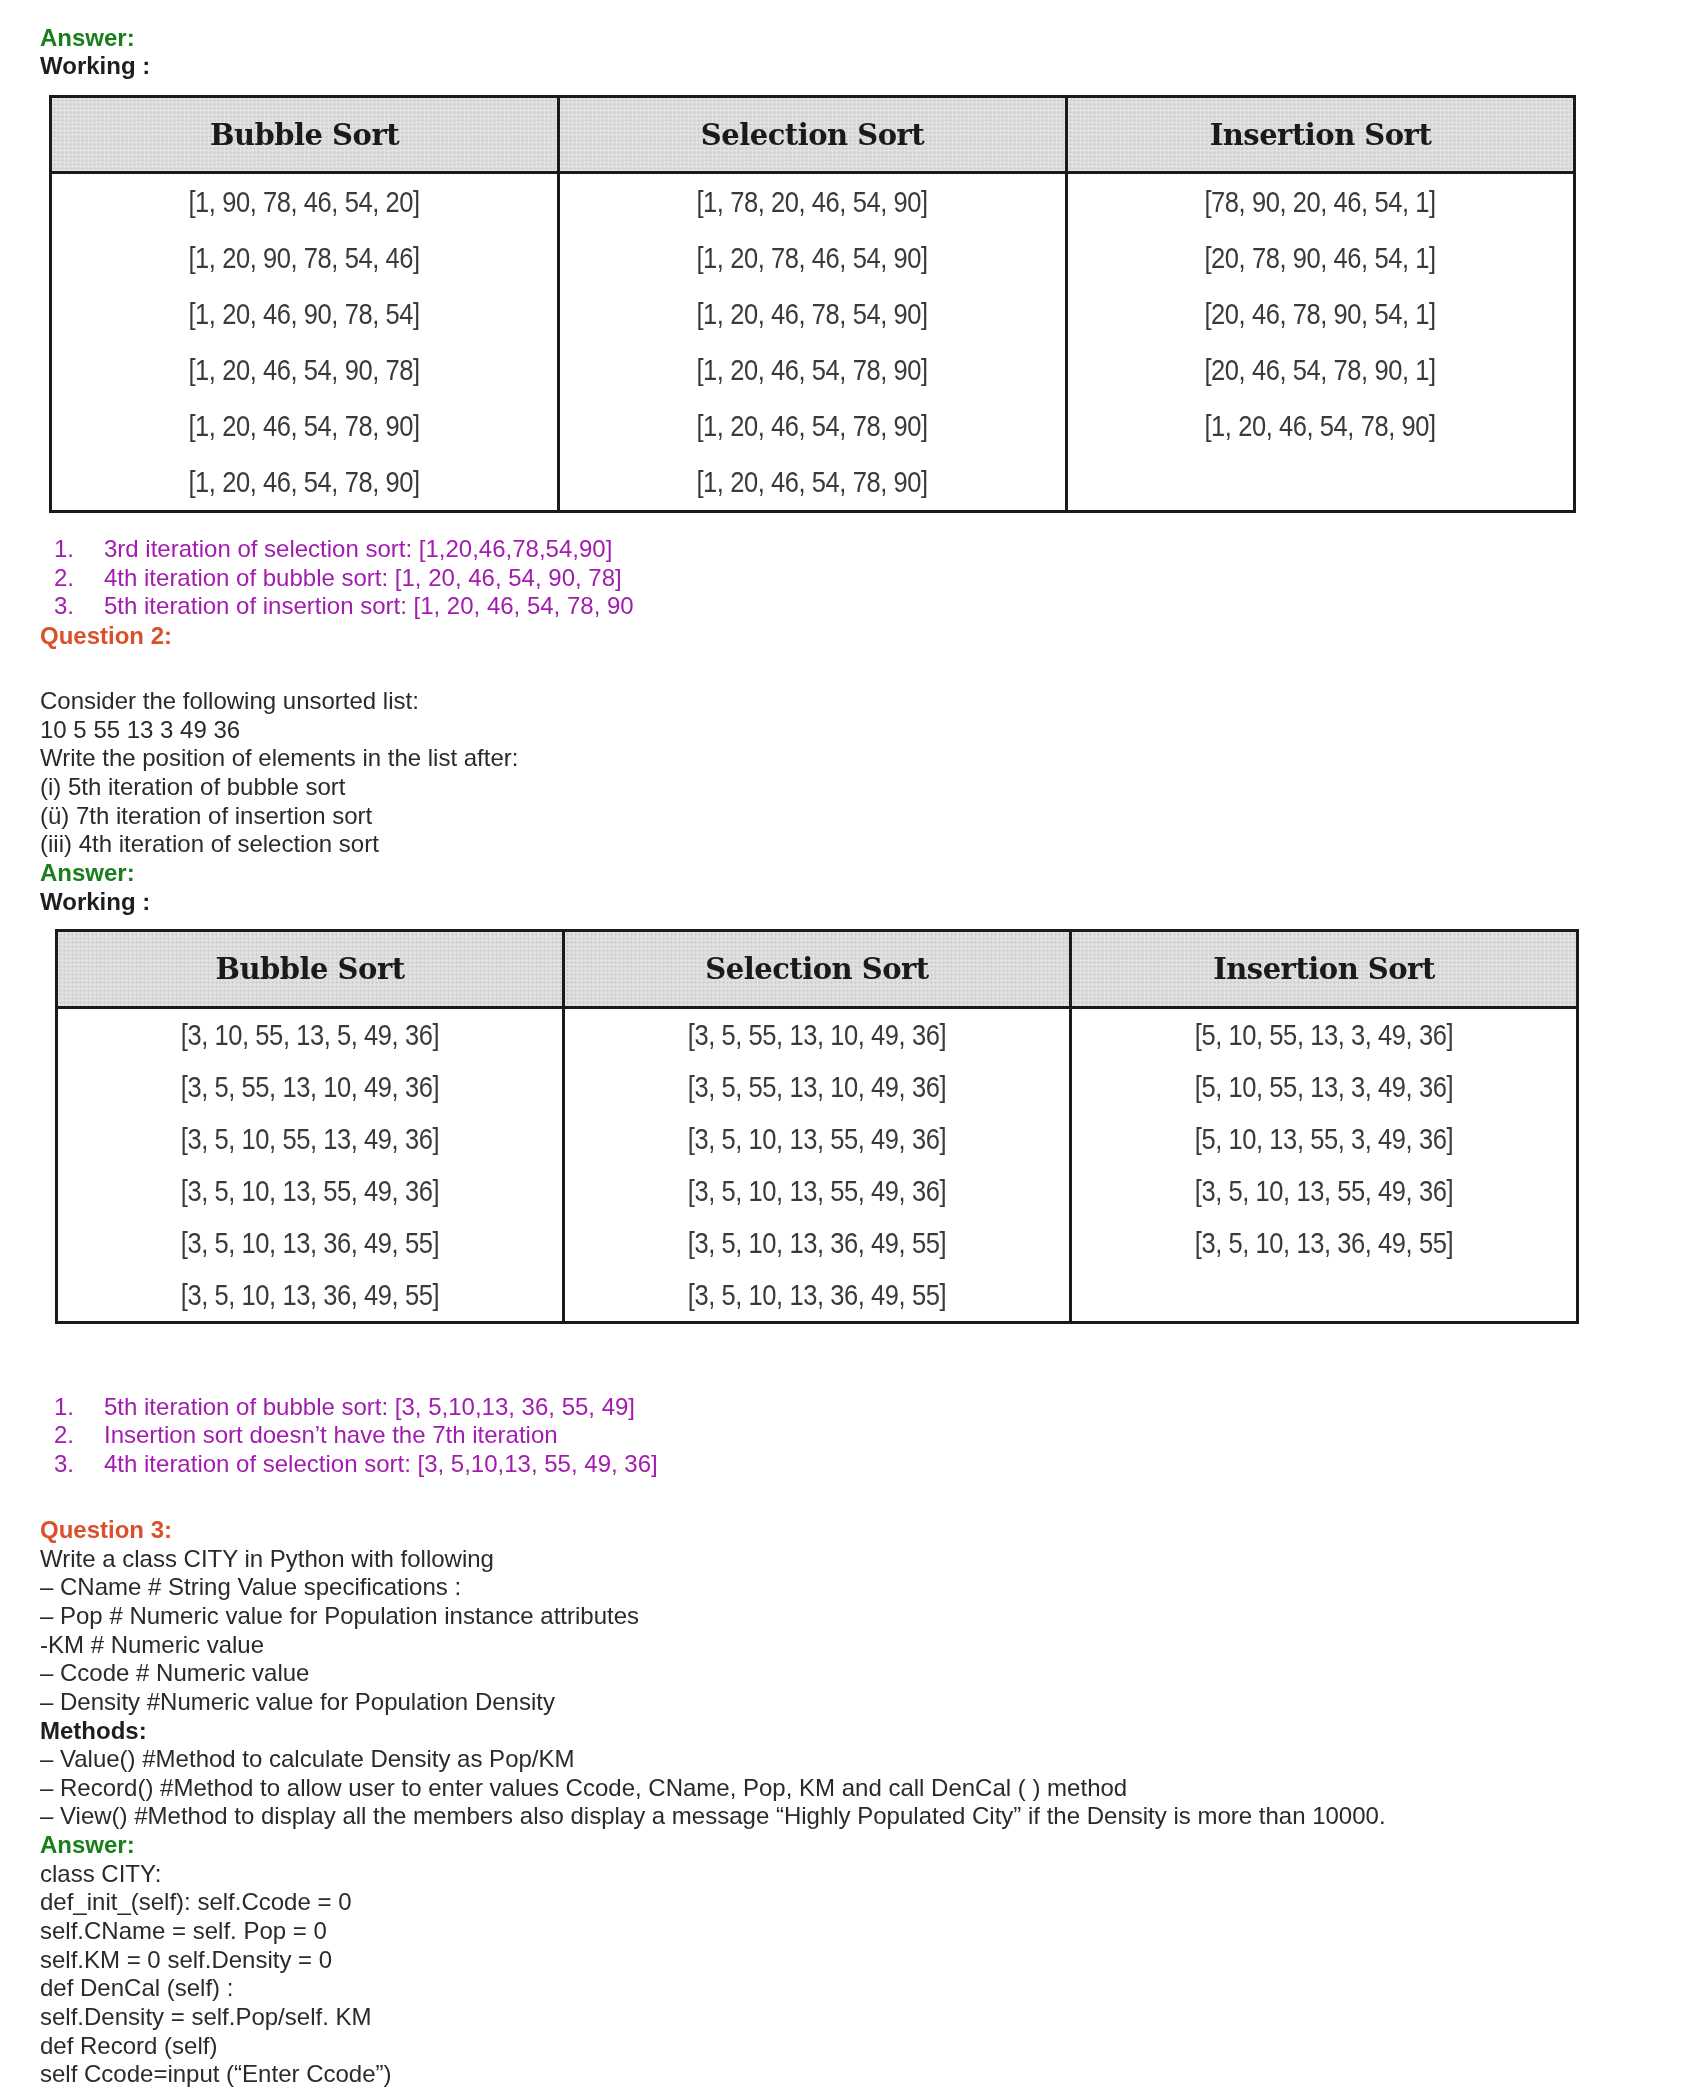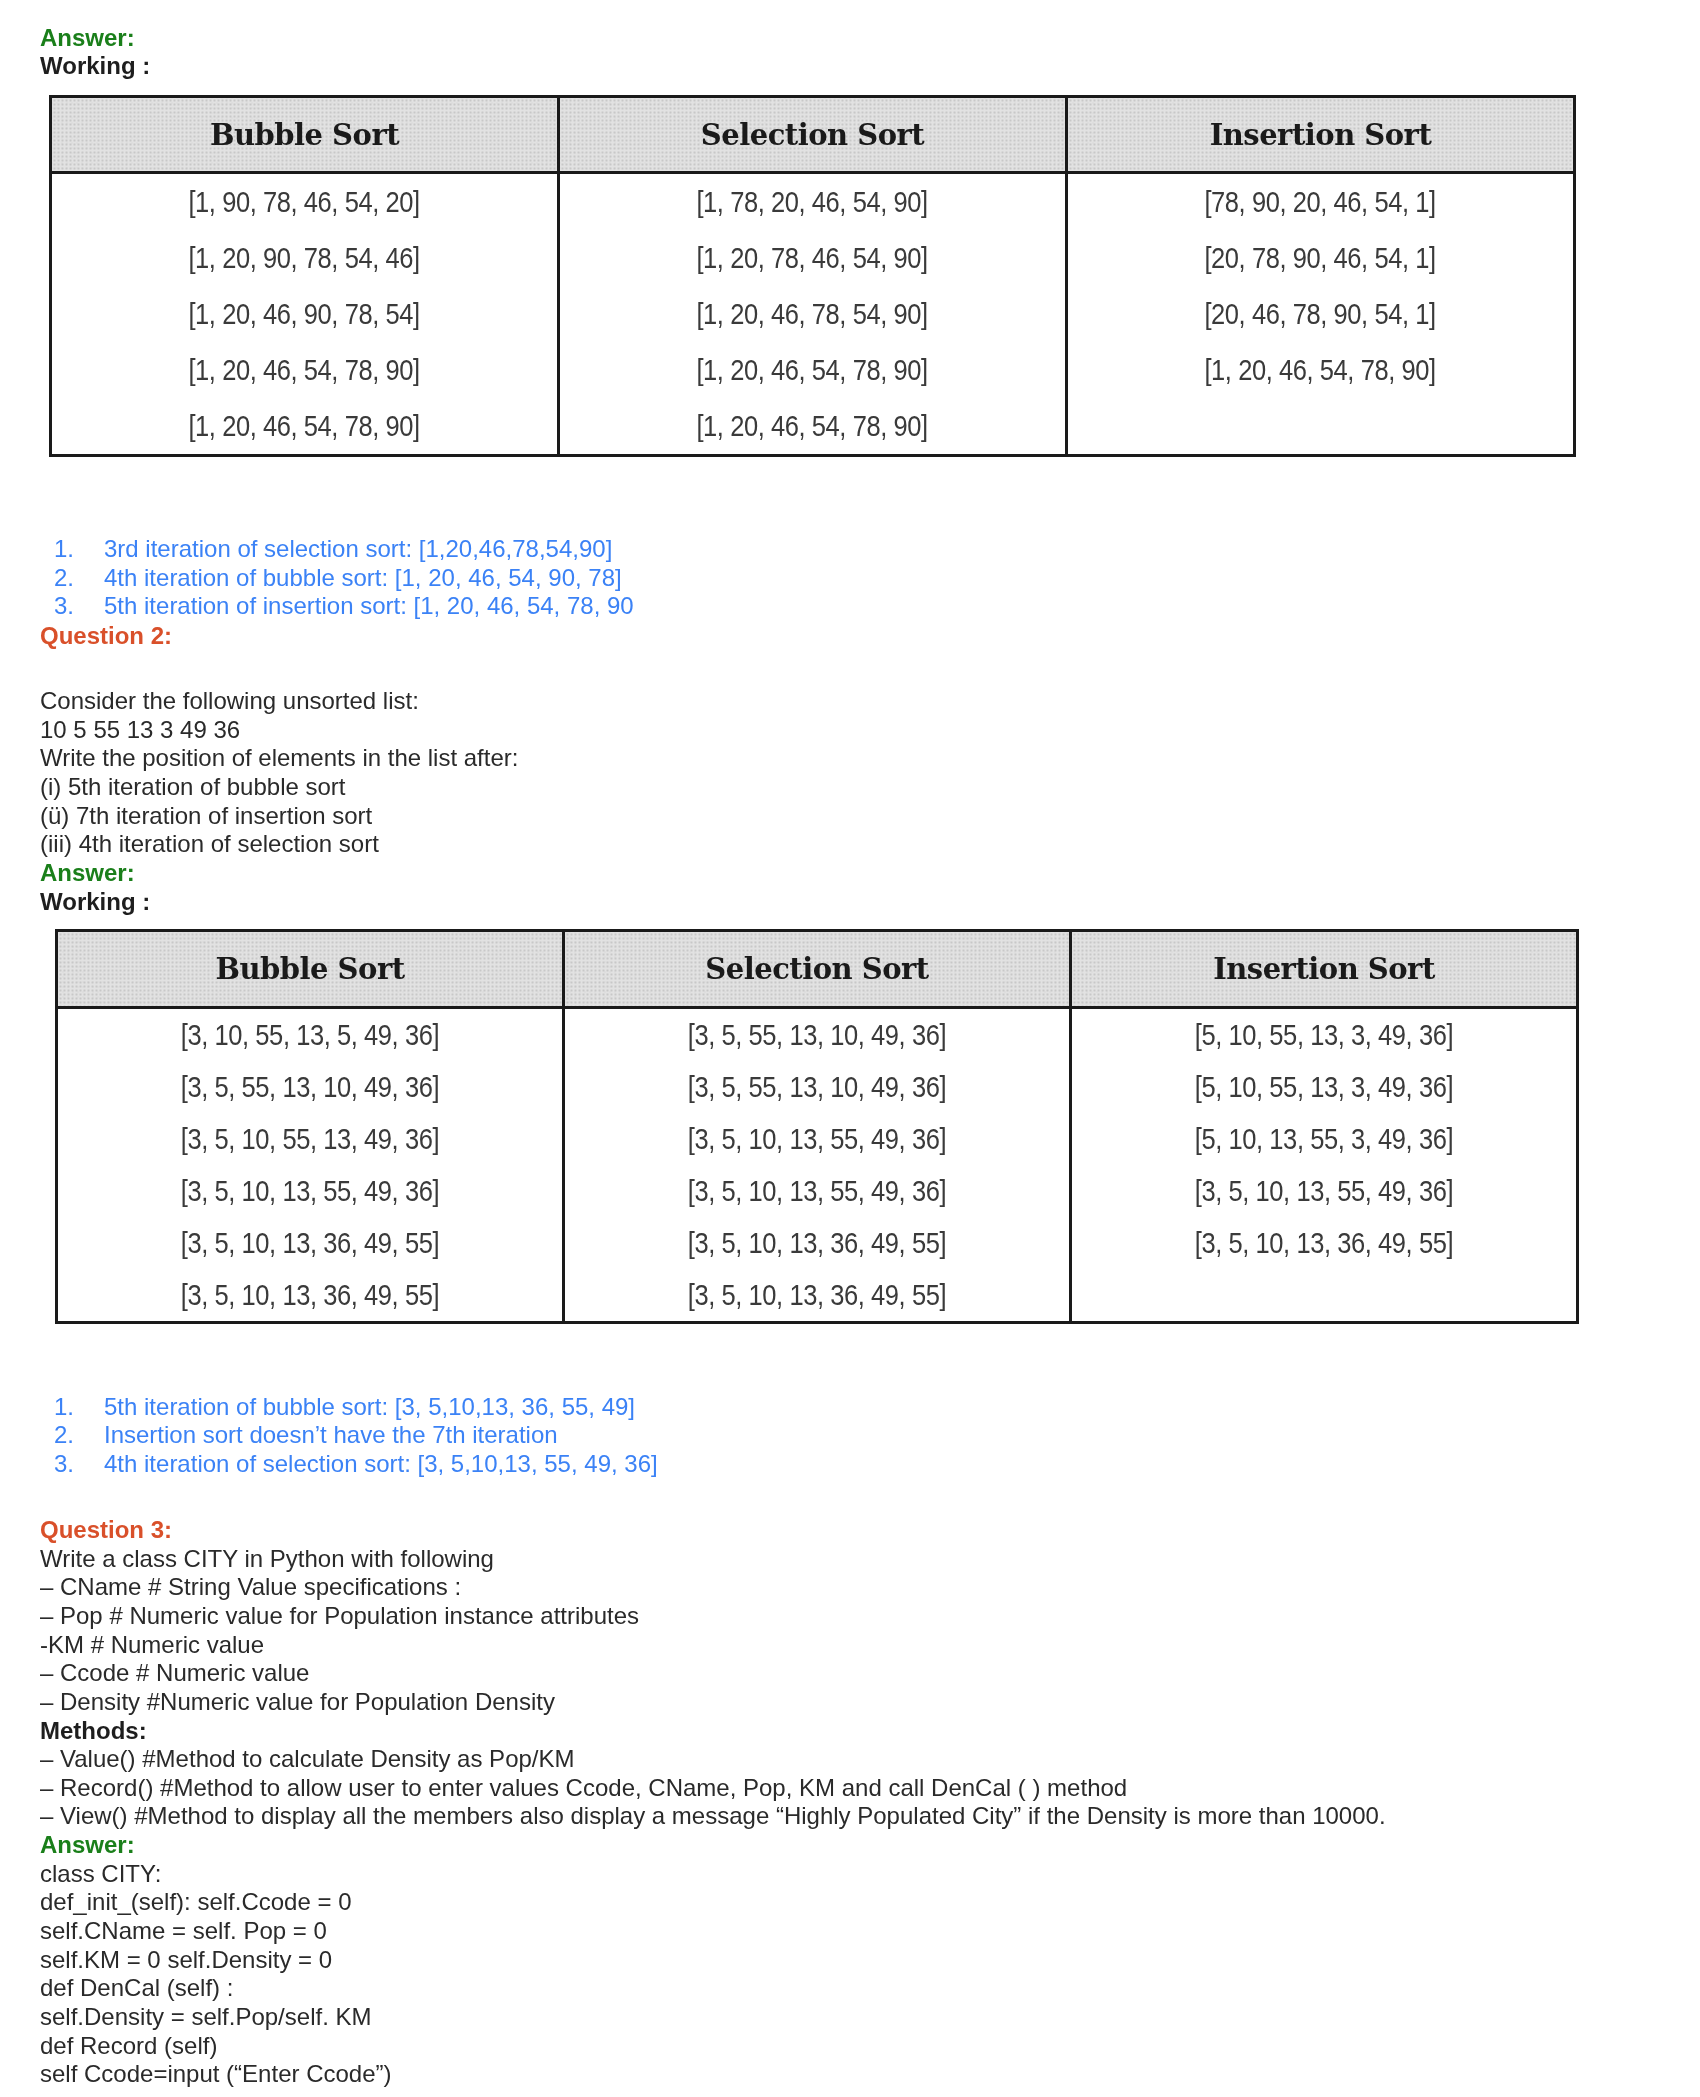--- a/index.html
+++ b/index.html
@@ -7,21 +7,21 @@
     width: 1700px; height: 2097px; position: relative; overflow: hidden;
     font-family: "Liberation Sans", sans-serif; color: #222222;
   }
   .line {
     position: absolute; left: 40px; font-size: 24px; line-height: 28px;
     white-space: nowrap; color: #2a2a2a;
   }
   .green { color: #1a7f1a; font-weight: bold; }
   .orange { color: #d9502a; font-weight: bold; }
   .bold { font-weight: bold; color: #1e1e1e; }
-  .ol-item { position: absolute; left: 54px; font-size: 24px; line-height: 28px; white-space: nowrap; color: #3b82f6; }
+  .ol-item { position: absolute; left: 54px; font-size: 24px; line-height: 28px; white-space: nowrap; color: #a21caf; }
   .ol-item .num { display: inline-block; width: 50px; }
 
   table.sort {
     position: absolute; border-collapse: collapse;
     border: 3px solid #1a1a1a; table-layout: fixed;
     font-family: "DejaVu Sans", sans-serif;
   }
   table.sort th {
     background-color: #e2e2e2;
     background-image:
@@ -71,20 +71,25 @@
     </tr>
     <tr>
       <td><span>[1, 20, 90, 78, 54, 46]</span></td>
       <td><span>[1, 20, 78, 46, 54, 90]</span></td>
       <td><span>[20, 78, 90, 46, 54, 1]</span></td>
     </tr>
     <tr>
       <td><span>[1, 20, 46, 90, 78, 54]</span></td>
       <td><span>[1, 20, 46, 78, 54, 90]</span></td>
       <td><span>[20, 46, 78, 90, 54, 1]</span></td>
+    </tr>
+    <tr>
+      <td><span>[1, 20, 46, 54, 90, 78]</span></td>
+      <td><span>[1, 20, 46, 54, 78, 90]</span></td>
+      <td><span>[20, 46, 54, 78, 90, 1]</span></td>
     </tr>
     <tr>
       <td><span>[1, 20, 46, 54, 78, 90]</span></td>
       <td><span>[1, 20, 46, 54, 78, 90]</span></td>
       <td><span>[1, 20, 46, 54, 78, 90]</span></td>
     </tr>
     <tr>
       <td><span>[1, 20, 46, 54, 78, 90]</span></td>
       <td><span>[1, 20, 46, 54, 78, 90]</span></td>
       <td><span></span></td>

